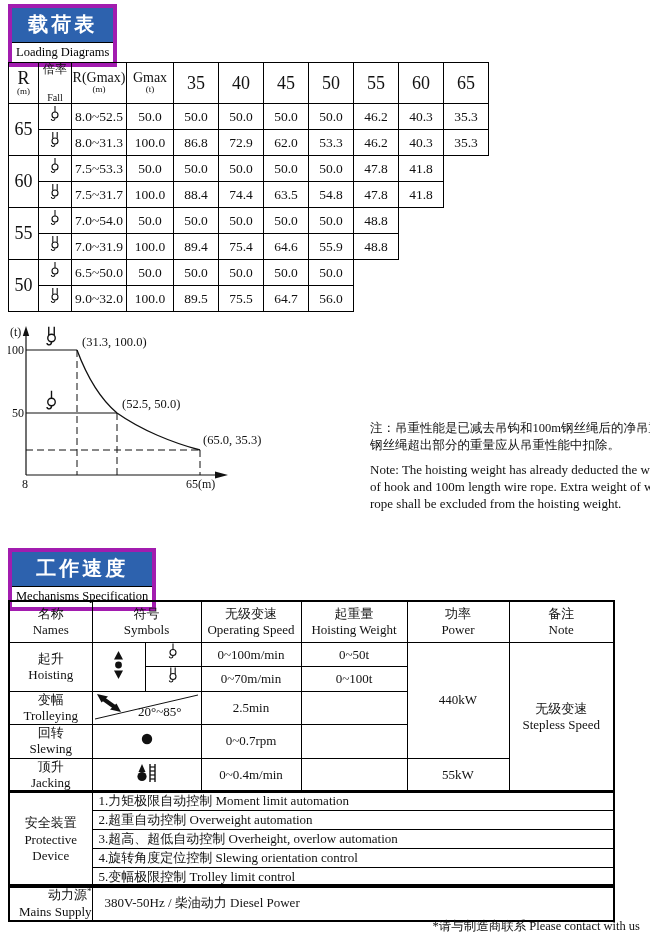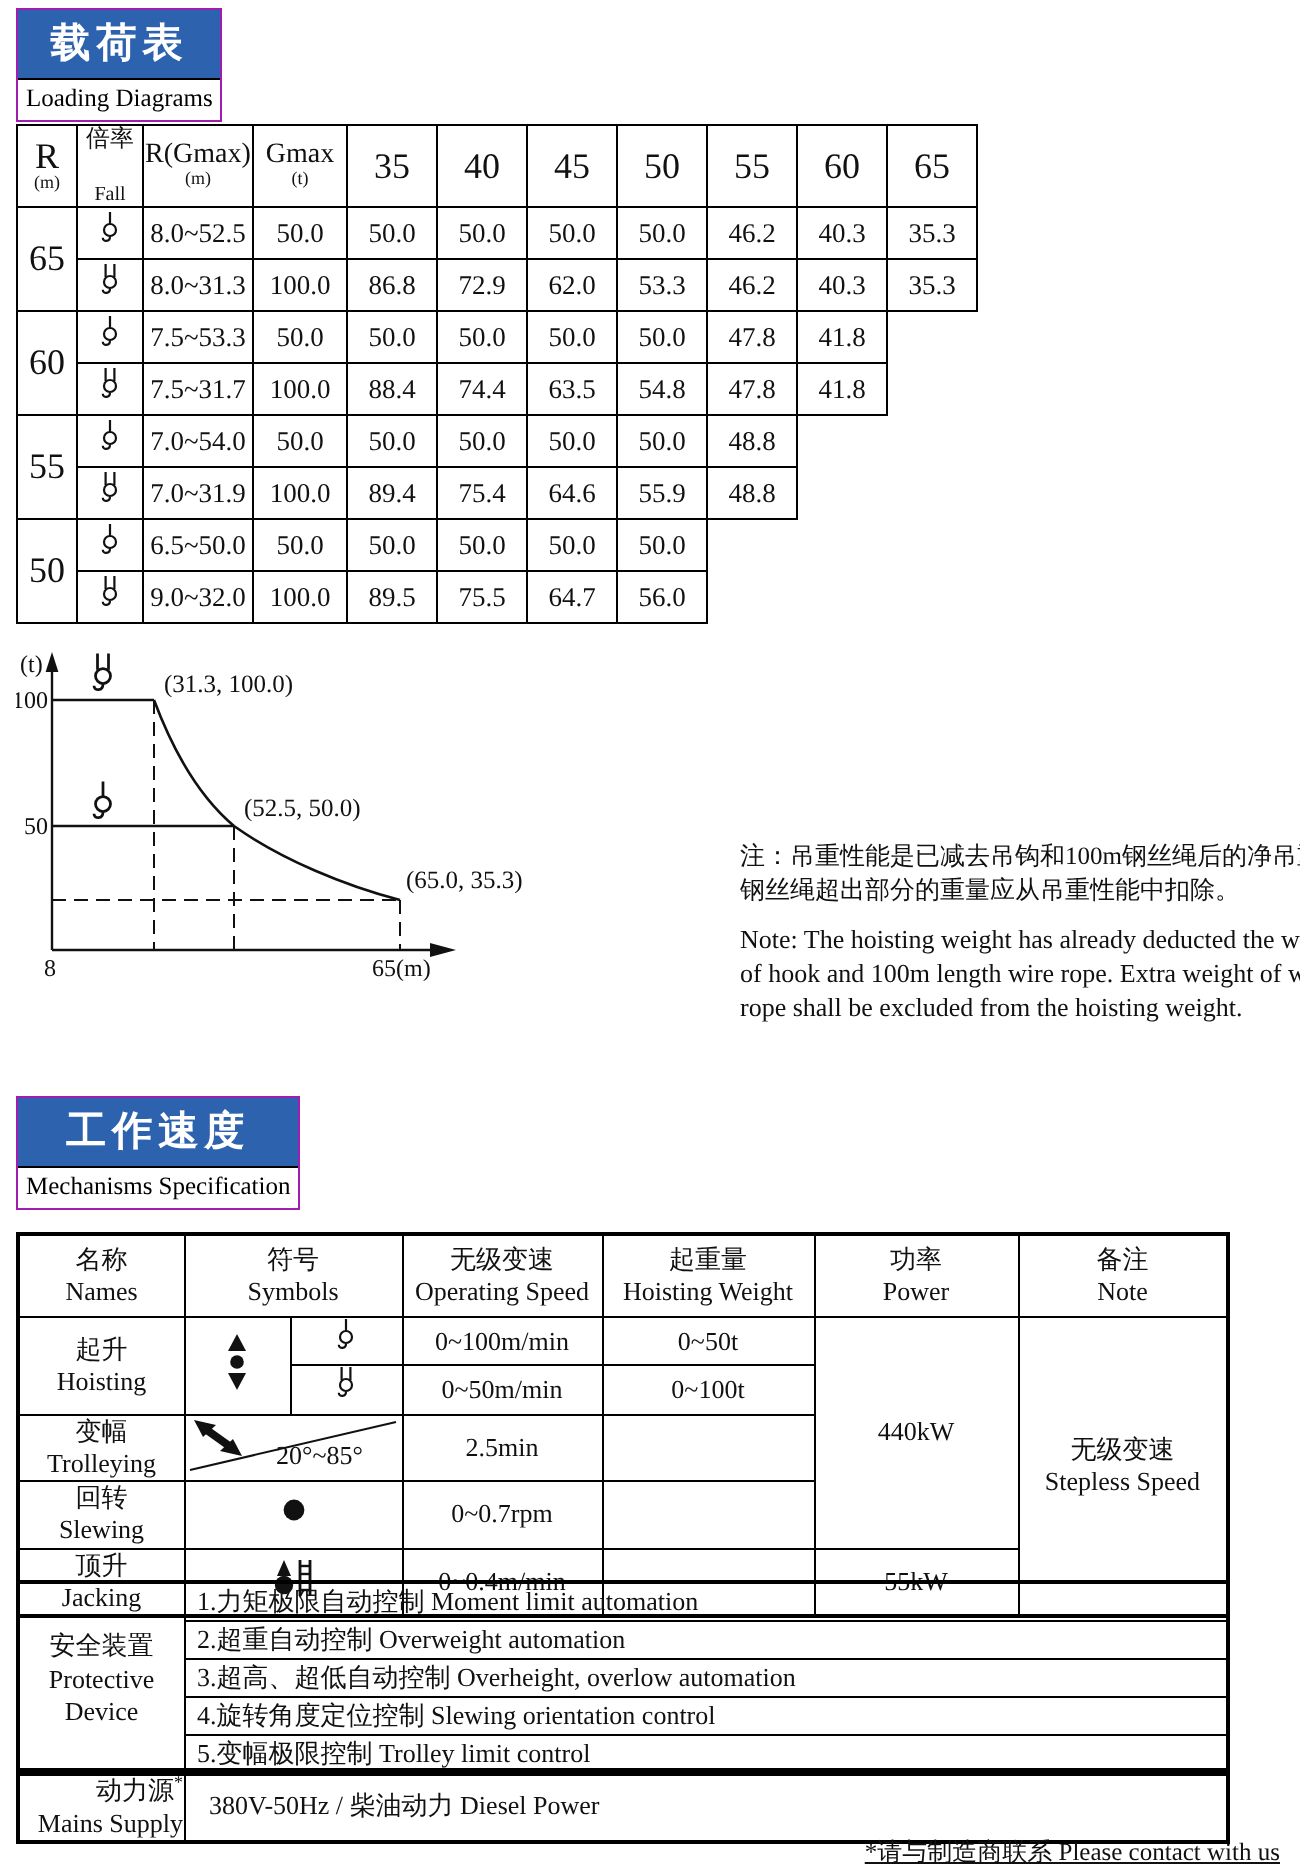--- a/index.html
+++ b/index.html
@@ -1,19 +1,19 @@
 <!DOCTYPE html>
 <html><head>
 <meta charset="utf-8">
 <style>
   html,body{margin:0;padding:0;background:#fff;}
   #page{position:relative;width:650px;height:936px;background:#fff;overflow:hidden;
         font-family:"Liberation Serif","DejaVu Serif",serif;color:#111;}
   
-  .title-box{position:absolute;border:1px solid #a21caf;background:#ef4444;}
+  .title-box{position:absolute;border:4px solid #a21caf;background:#ef4444;}
   .title-cn{background:#2d62ae;color:#fff;font-weight:bold;text-align:center;
             font-size:20px;letter-spacing:3px;padding:3px 12px 4px 12px;}
   .title-en{border-top:1px solid #000;background:#fff;color:#000;text-align:center;
             font-size:12.5px;padding:2px 4px 3px 4px;white-space:nowrap;}
   
   table{border-collapse:collapse;table-layout:fixed;}
   td{border:1px solid #000;text-align:center;vertical-align:middle;padding:0;
      font-size:13.5px;overflow:hidden;}
   td.g{border:none;}
   
@@ -29,32 +29,32 @@
   
   #chart{position:absolute;left:8px;top:318px;}
   #chart text{font-size:12px;fill:#111;}
   #chart .ann{font-size:12.5px;}
   .chart-hook{position:absolute;}
   
   #notes{position:absolute;left:330px;top:420px;width:314px;margin-left:40px;}
   #note-cn{font-size:12.5px;line-height:1.35;margin:0 0 8px 0;}
   #note-en{font-size:13px;line-height:1.3;margin:0;}
   
-  #mech-table{position:absolute;left:8px;top:616px;padding-left:43px;}
+  #mech-table{position:absolute;left:8px;top:600px;padding-left:43px;}
   #mech-table td{font-size:13px;line-height:1.25;}
   .cell2 div{display:block;}
   
   #prot-table{position:absolute;left:8px;top:790px;}
   #prot-table td{font-size:13px;height:17px;}
   #prot-table td.item{text-align:left;padding-left:6px;}
   #mains-table{position:absolute;left:8px;top:884px;}
   #mains-table td{font-size:13px;text-align:right;}
   #mains-table td.val{text-align:left;padding-left:12px;}
   .outer{border:2px solid #000;}
-  #footer{position:absolute;right:10px;top:918px;font-size:12.5px;text-decoration:underline;}
+  #footer{position:absolute;right:10px;top:918px;font-size:12.5px;}
   sup{font-size:9px;}
 </style>
 </head>
 <body>
 
 <div id="page">
 
   <div class="title-box" style="left:8px;top:4px;">
     <div class="title-cn">载荷表</div>
     <div class="title-en">Loading Diagrams</div>
@@ -348,21 +348,21 @@
             <div>Stepless Speed</div>
         </td>
       </tr>
       <tr>
         <td style="height:20px"><svg width="12" height="19" viewBox="0 0 12 18" fill="none" stroke="#111" stroke-width="1.1">
               <line x1="3.8" y1="0" x2="3.8" y2="6.5"></line>
               <line x1="8.2" y1="0" x2="8.2" y2="6.5"></line>
               <circle cx="6" cy="9" r="3"></circle>
               <path d="M6 12.2 c0 2.9 -3.6 2.9 -3.6 0.7"></path>
             </svg></td>
-        <td>0~50m/min</td>
+        <td>0~70m/min</td>
         <td>0~100t</td>
       </tr>
       <tr>
         <td style="height:30px" class="cell2">
           <div>变幅</div>
             <div>Trolleying</div>
         </td>
         <td colspan="2">
           <svg width="107" height="28" viewBox="0 0 107 28">
             <line x1="2" y1="27" x2="105" y2="3" stroke="#111" stroke-width="1"></line>

